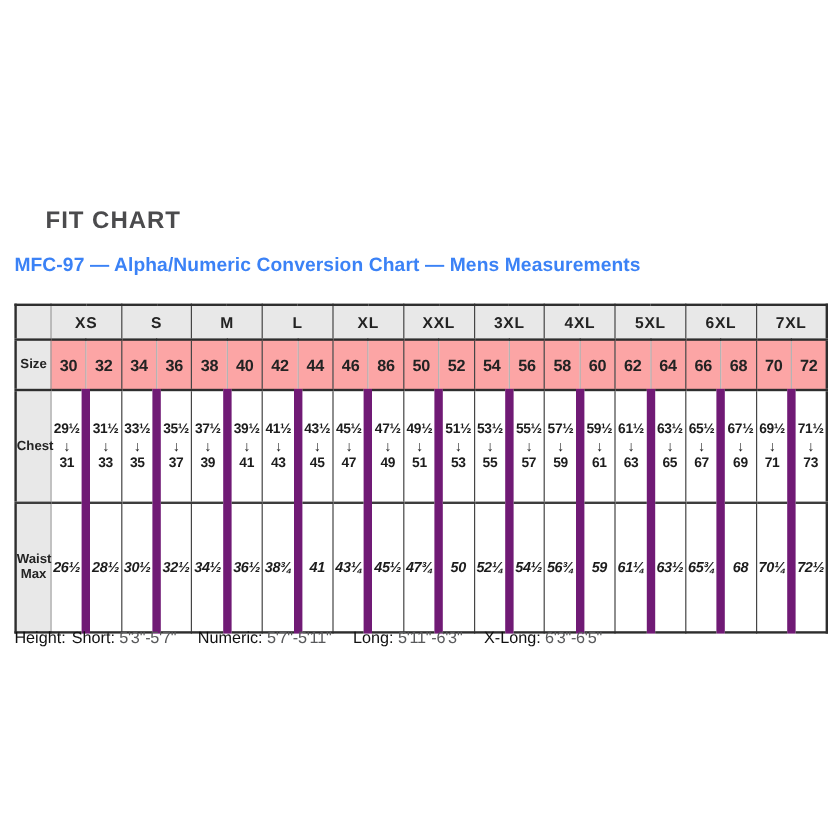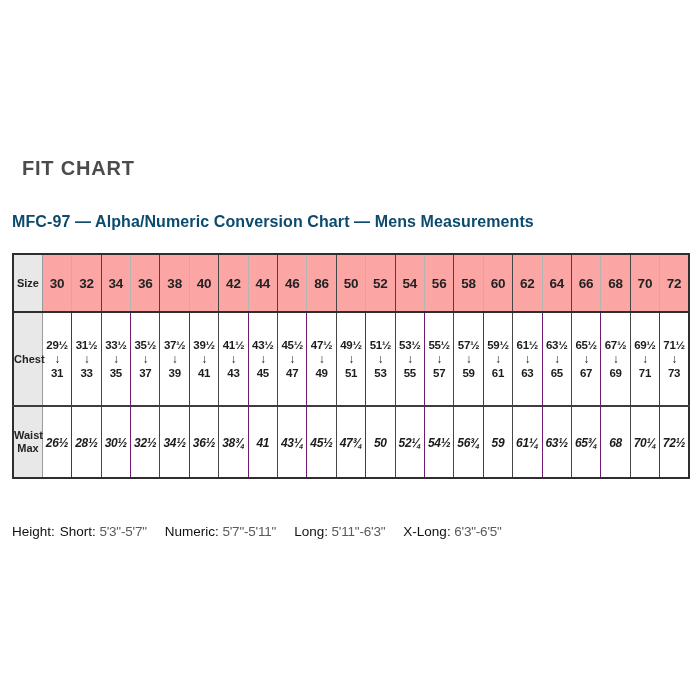--- a/index.html
+++ b/index.html
@@ -2,56 +2,56 @@
 <html><head>
 <meta charset="utf-8">
 <style>
   * { box-sizing: border-box; }
   html,body { margin:0; padding:0; }
   body {
     width:700px; height:700px; background:#ffffff; position:relative; overflow:hidden;
     font-family:"Liberation Sans","DejaVu Sans",sans-serif; color:#1f1f1f;
   }
   .page-title {
-    position:absolute; left:22px; top:157px; margin:0;
+    position:absolute; left:22px; top:157px; margin:16px;
     font-size:20px; font-weight:700; letter-spacing:0.8px; color:#4b4b4d;
   }
   .subtitle {
     position:absolute; left:12px; top:213px; margin:0;
-    font-size:16px; font-weight:700; letter-spacing:0.1px; color:#0c4a6e;
+    font-size:16px; font-weight:700; letter-spacing:0.1px; color:#3b82f6;
   }
   table.fit-table {
     position:absolute; left:12px; top:253px; width:678px;
     border-collapse:collapse; table-layout:fixed;
     border:2px solid #2e2e2e;
   }
   .fit-table td, .fit-table th { padding:0; text-align:center; vertical-align:middle; }
   .gray { background:#e8e8e8; }
   tr.alpha-row  { height:29px; }
-  tr.size-row   { height:58px; }
+  tr.size-row   { height:42px; }
   tr.chest-row  { height:94px; }
-  tr.waist-row  { height:72px;margin-top:38px; }
+  tr.waist-row  { height:108px;margin-top:38px; }
   tr.alpha-row th, tr.alpha-row td { border-bottom:2px solid #2e2e2e; }
   tr.size-row  td { border-bottom:2px solid #2e2e2e; }
   tr.chest-row td { border-bottom:2px solid #3d3d3d; }
   .label-cell {
     background:#e8e8e8; font-weight:700; font-size:11px; line-height:1.15;
     color:#232323; border-right:1px solid #9a9a9a; padding:0 1px;
   }
   .alpha-cell {
     background:#e8e8e8; font-weight:700; font-size:13px; letter-spacing:0.6px;
     color:#232323; border-left:1px solid #454545;
   }
   .after-label { border-left:1px solid #9a9a9a !important; }
   .size-cell {
     background:#fca5a5; font-weight:700; font-size:13.5px; letter-spacing:-0.2px;
     color:#232323; border-left:1px solid #b4b4b4;
   }
   .chest-cell, .waist-cell {
-    background:#ffffff; border-left:1px solid #701a75;
+    background:#ffffff; border-left:7px solid #701a75;
   }
   .gstart { border-left:1px solid #454545 !important; }
   .stack {
     display:flex; flex-direction:column; align-items:center; justify-content:center;
     gap:1px; line-height:1.25; font-weight:700; font-size:11.5px; letter-spacing:-0.3px; color:#1c1c1c;
   }
   .arrow { font-size:12px; font-weight:700; line-height:1; color:#1c1c1c; }
   .waist-val { font-weight:700; font-size:12px; letter-spacing:-0.3px; color:#1c1c1c;font-style:italic; }
   .height-note {
     position:absolute; left:12px; top:524px; font-size:13.5px; color:#58595b;
@@ -62,20 +62,34 @@
   .height-note .lead { margin-right:5px; }
 </style>
 </head>
 <body>
 
 <h1 class="page-title">FIT CHART</h1>
 <h2 class="subtitle">MFC-97 — Alpha/Numeric Conversion Chart — Mens Measurements</h2>
 
 <table class="fit-table">
   <tbody>
+    <tr class="alpha-row">
+      <th class="label-cell gray"></th>
+    <th colspan="2" class="alpha-cell after-label">XS</th>
+        <th colspan="2" class="alpha-cell">S</th>
+        <th colspan="2" class="alpha-cell">M</th>
+        <th colspan="2" class="alpha-cell">L</th>
+        <th colspan="2" class="alpha-cell">XL</th>
+        <th colspan="2" class="alpha-cell">XXL</th>
+        <th colspan="2" class="alpha-cell">3XL</th>
+        <th colspan="2" class="alpha-cell">4XL</th>
+        <th colspan="2" class="alpha-cell">5XL</th>
+        <th colspan="2" class="alpha-cell">6XL</th>
+        <th colspan="2" class="alpha-cell">7XL</th>
+      </tr>
     <tr class="size-row">
       <td class="label-cell">Size</td>
     <td class="size-cell after-label">30</td>
         <td class="size-cell">32</td>
         <td class="size-cell gstart">34</td>
         <td class="size-cell">36</td>
         <td class="size-cell gstart">38</td>
         <td class="size-cell">40</td>
         <td class="size-cell gstart">42</td>
         <td class="size-cell">44</td>

